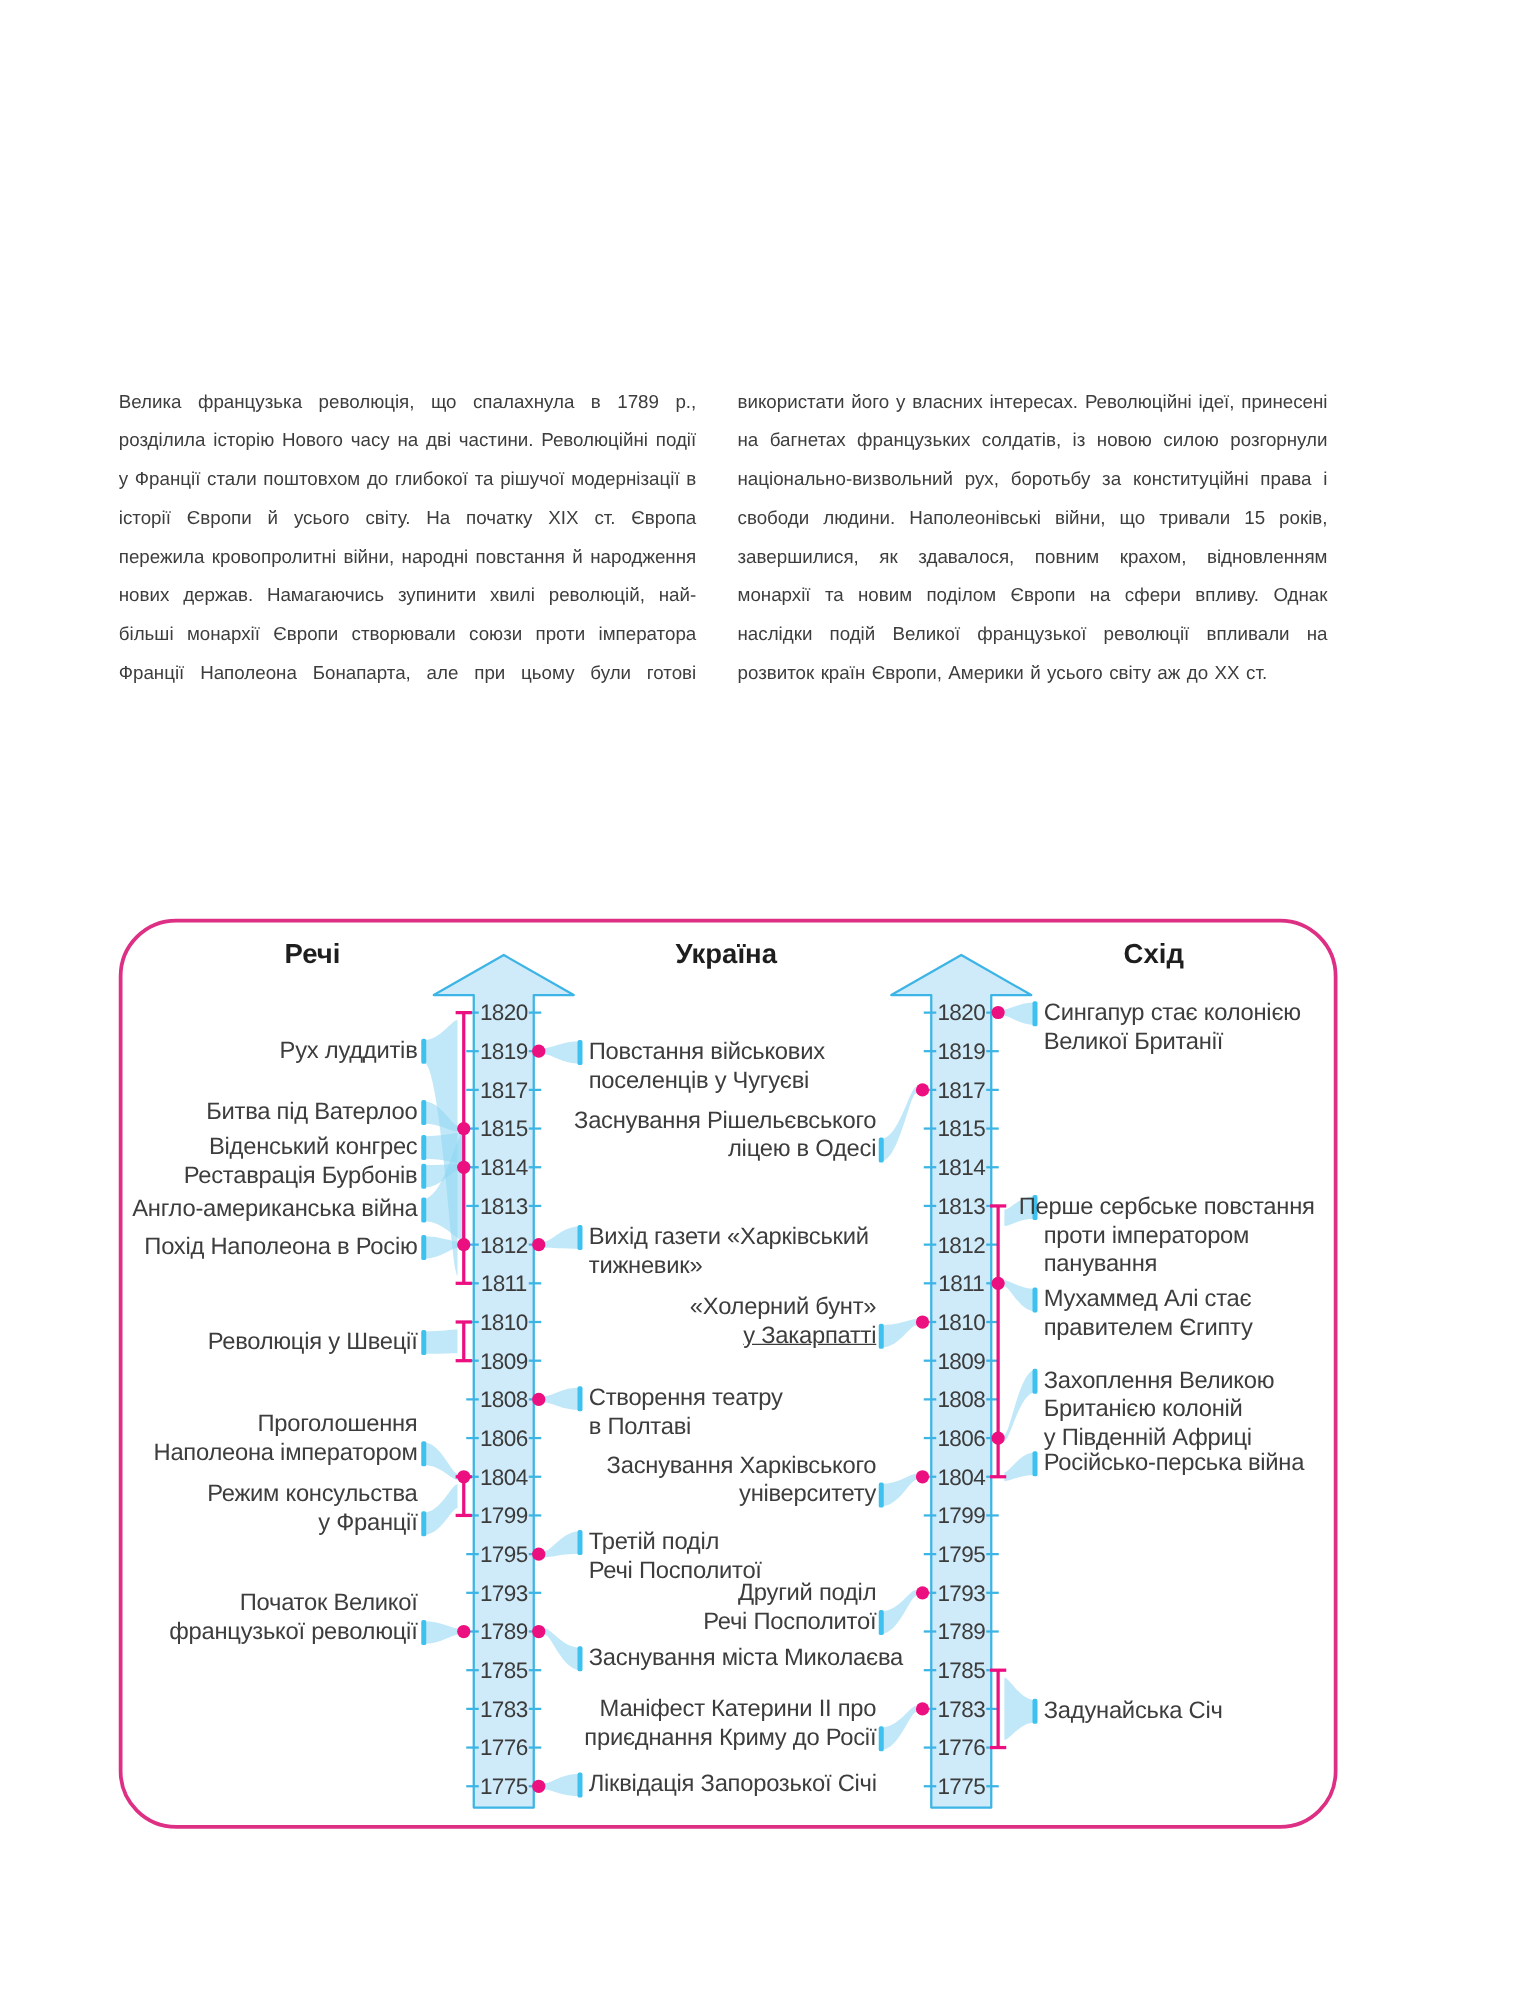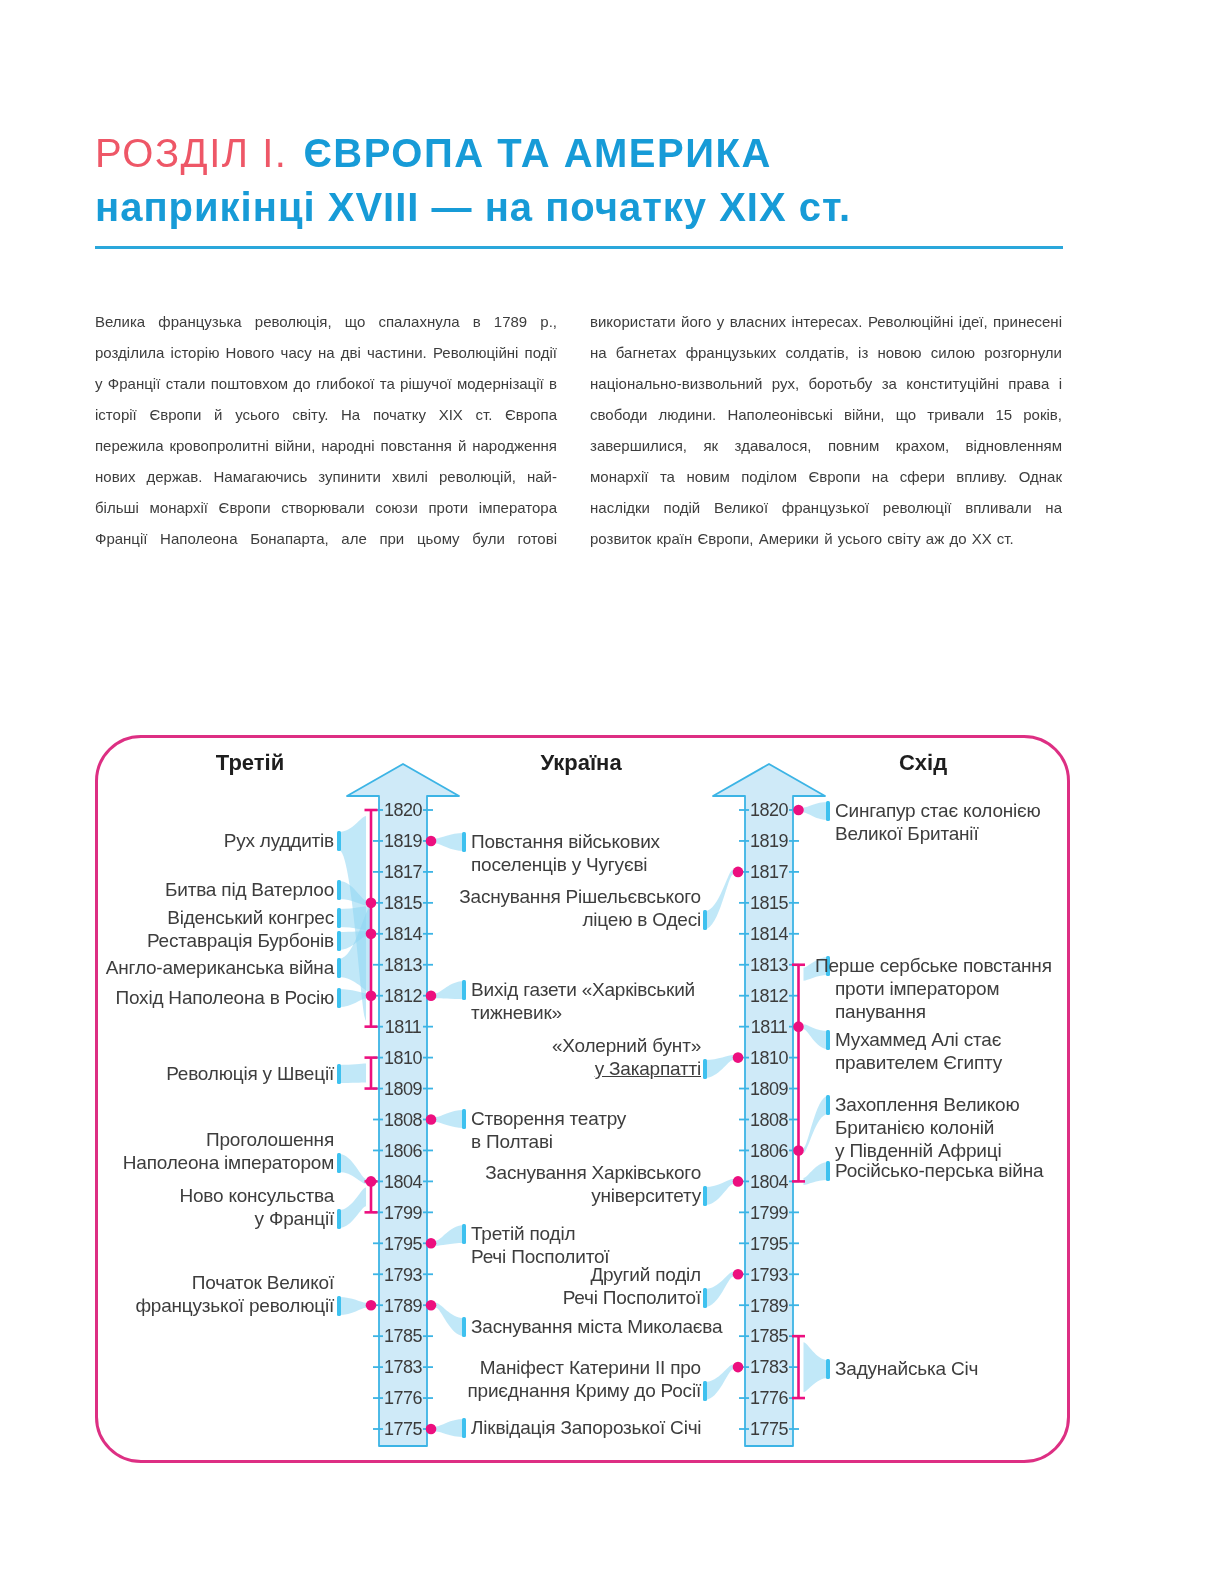--- a/index.html
+++ b/index.html
@@ -28,27 +28,20 @@
   .ev{position:absolute;white-space:nowrap;font-size:19px;line-height:28px;height:28px;
       color:var(--text-dark);letter-spacing:-0.2px;}
   .ev-r{text-align:right;}
   .yr{font-size:18px;fill:#3b3b3b;letter-spacing:-0.5px;font-family:"Liberation Sans","DejaVu Sans",sans-serif;}
 </style>
 </head>
 <body>
 
 <div class="page">
 
-  <header class="title-block">
-    <div class="t1">
-      <span class="chap">РОЗДІЛ І.</span><span class="tmain">ЄВРОПА ТА АМЕРИКА</span>
-    </div>
-    <div class="t2">наприкінці XVIII — на початку XIX ст.</div>
-    <div class="rule"></div>
-  </header>
 
   <div class="col colL">Велика французька революція, що спа­лахнула в 1789 р., розділила історію Ново­го часу на дві частини. Революційні події у Франції стали поштовхом до глибокої та рішучої модернізації в історії Європи й усього світу. На початку XIX ст. Європа пережила кровопролитні війни, народні повстання й народження нових держав. Намагаючись зупинити хвилі революцій, най­більші монархії Європи створювали союзи проти імператора Франції Наполеона Бонапарта, але при цьому були готові</div>
   <div class="col colR">використати його у власних інтересах. Революційні ідеї, принесені на багнетах французьких солдатів, із новою силою роз­горнули національно-визвольний рух, бо­ротьбу за конституційні права і свободи людини. Наполеонівські війни, що тривали 15 років, завершилися, як здавалося, пов­ним крахом, відновленням монархії та но­вим поділом Європи на сфери впливу. Однак наслідки подій Великої французької революції впливали на розвиток країн Європи, Америки й усього світу аж до XX ст.</div>
 
   <section class="panel">
     <svg id="tl-svg" width="969" height="722" viewBox="0 0 969 722">
         <path d="M 305 26 L 361 58 L 329 58 L 329 708 L 281 708 L 281 58 L 249 58 Z" fill="#cfeaf8" stroke="#3cb4e5" stroke-width="1.8" stroke-linejoin="round"></path>
         <path d="M 671 26 L 727 58 L 695 58 L 695 708 L 647 708 L 647 58 L 615 58 Z" fill="#cfeaf8" stroke="#3cb4e5" stroke-width="1.8" stroke-linejoin="round"></path>
         <line x1="275" y1="72" x2="285" y2="72" stroke="#3cb4e5" stroke-width="1.8"></line>
         <line x1="325" y1="72" x2="335" y2="72" stroke="#3cb4e5" stroke-width="1.8"></line>
@@ -268,21 +261,21 @@
     <div id="tl-labels">
         <div class="ev ev-r" style="top: 89px; right: 733px;">Рух луддитів</div>
         <div class="ev ev-r" style="top: 138px; right: 733px;">Битва під Ватерлоо</div>
         <div class="ev ev-r" style="top: 166px; right: 733px;">Віденський конгрес</div>
         <div class="ev ev-r" style="top: 189px; right: 733px;">Реставрація Бурбонів</div>
         <div class="ev ev-r" style="top: 216px; right: 733px;">Англо-американська війна</div>
         <div class="ev ev-r" style="top: 246px; right: 733px;">Похід Наполеона в Росію</div>
         <div class="ev ev-r" style="top: 322px; right: 733px;">Революція у Швеції</div>
         <div class="ev ev-r" style="top: 388px; right: 733px;">Проголошення</div>
         <div class="ev ev-r" style="top: 411px; right: 733px;">Наполеона імператором</div>
-        <div class="ev ev-r" style="top: 444px; right: 733px;">Ново консульства</div>
+        <div class="ev ev-r" style="top: 444px; right: 733px;">Режим консульства</div>
         <div class="ev ev-r" style="top: 467px; right: 733px;">у Франції</div>
         <div class="ev ev-r" style="top: 531px; right: 733px;">Початок Великої</div>
         <div class="ev ev-r" style="top: 554px; right: 733px;">французької революції</div>
         <div class="ev" style="top: 90px; left: 373px;">Повстання військових</div>
         <div class="ev" style="top: 113px; left: 373px;">поселенців у Чугуєві</div>
         <div class="ev" style="top: 238px; left: 373px;">Вихід газети «Харківський</div>
         <div class="ev" style="top: 261px; left: 373px;">тижневик»</div>
         <div class="ev" style="top: 367px; left: 373px;">Створення театру</div>
         <div class="ev" style="top: 390px; left: 373px;">в Полтаві</div>
         <div class="ev" style="top: 482px; left: 373px;">Третій поділ</div>
@@ -305,18 +298,18 @@
         <div class="ev" style="top: 237px; left: 737px;">проти імператором</div>
         <div class="ev" style="top: 260px; left: 737px;">панування</div>
         <div class="ev" style="top: 288px; left: 737px;">Мухаммед Алі стає</div>
         <div class="ev" style="top: 311px; left: 737px;">правителем Єгипту</div>
         <div class="ev" style="top: 353px; left: 737px;">Захоплення Великою</div>
         <div class="ev" style="top: 376px; left: 737px;">Британією колоній</div>
         <div class="ev" style="top: 399px; left: 737px;">у Південній Африці</div>
         <div class="ev" style="top: 419px; left: 737px;">Російсько-перська війна</div>
         <div class="ev" style="top: 617px; left: 737px;">Задунайська Січ</div>
       </div>
-    <div class="tl-header h1">Третій</div>
+    <div class="tl-header h1">Речі</div>
     <div class="tl-header h2">Україна</div>
     <div class="tl-header h3">Схід</div>
   </section>
 
 </div>
 
 </body></html>

